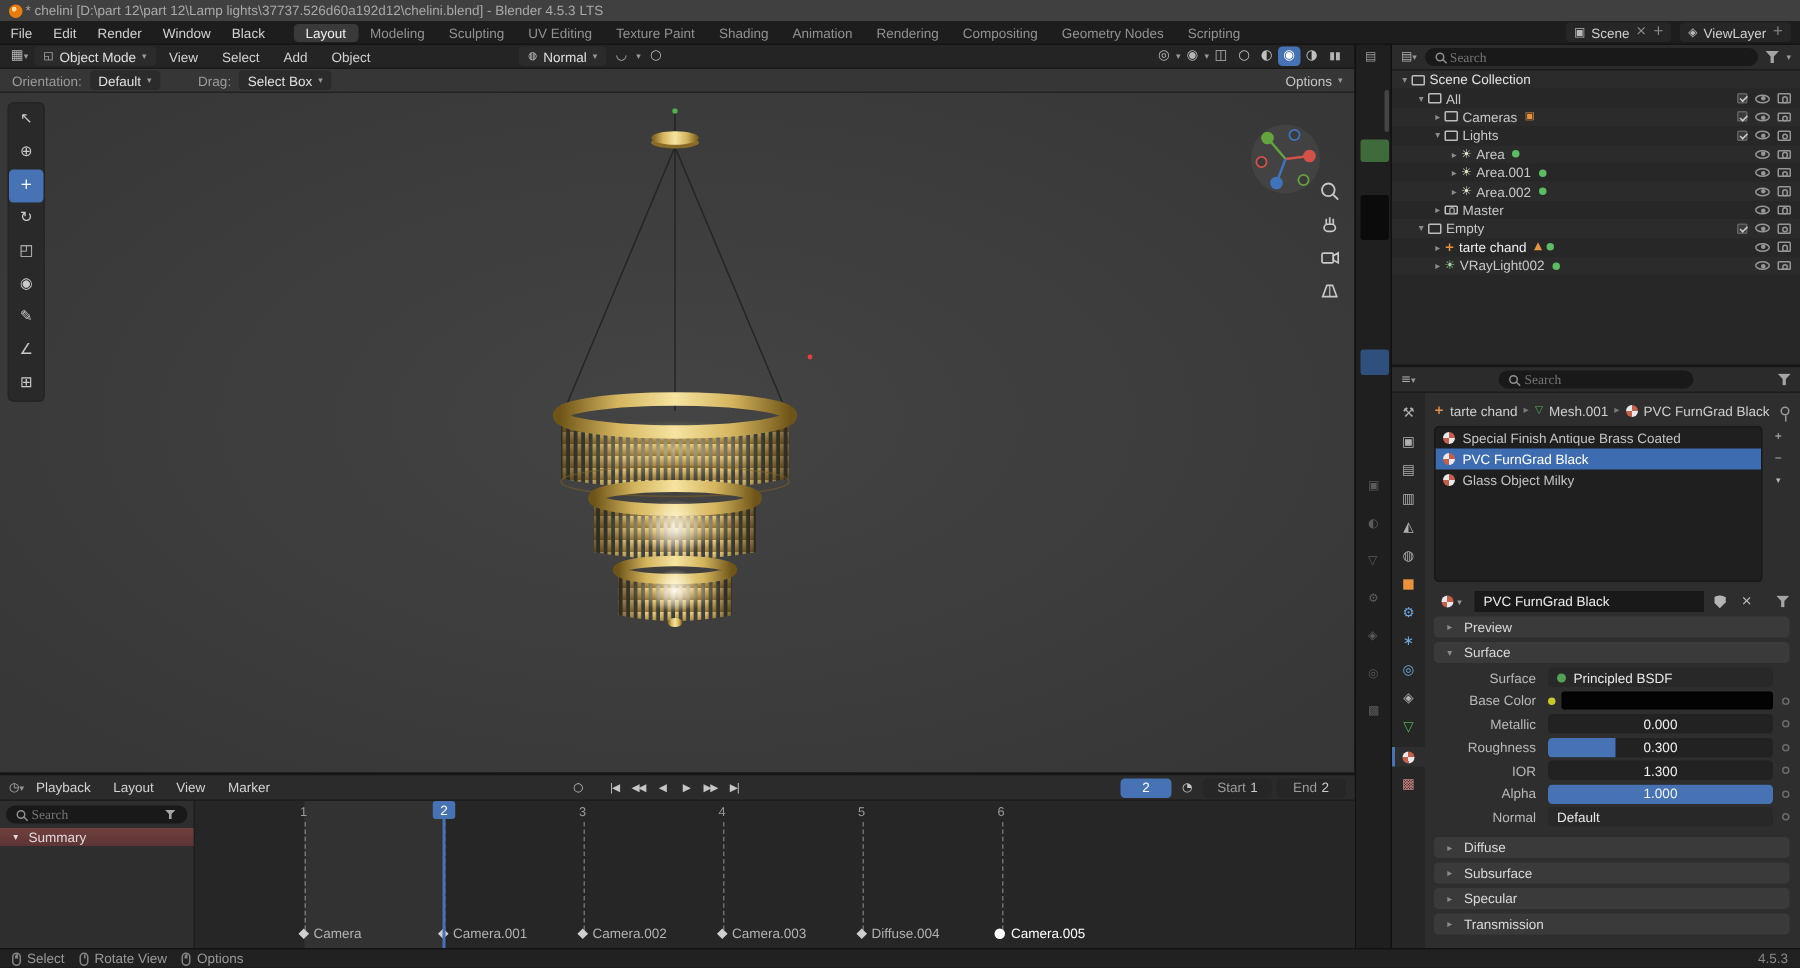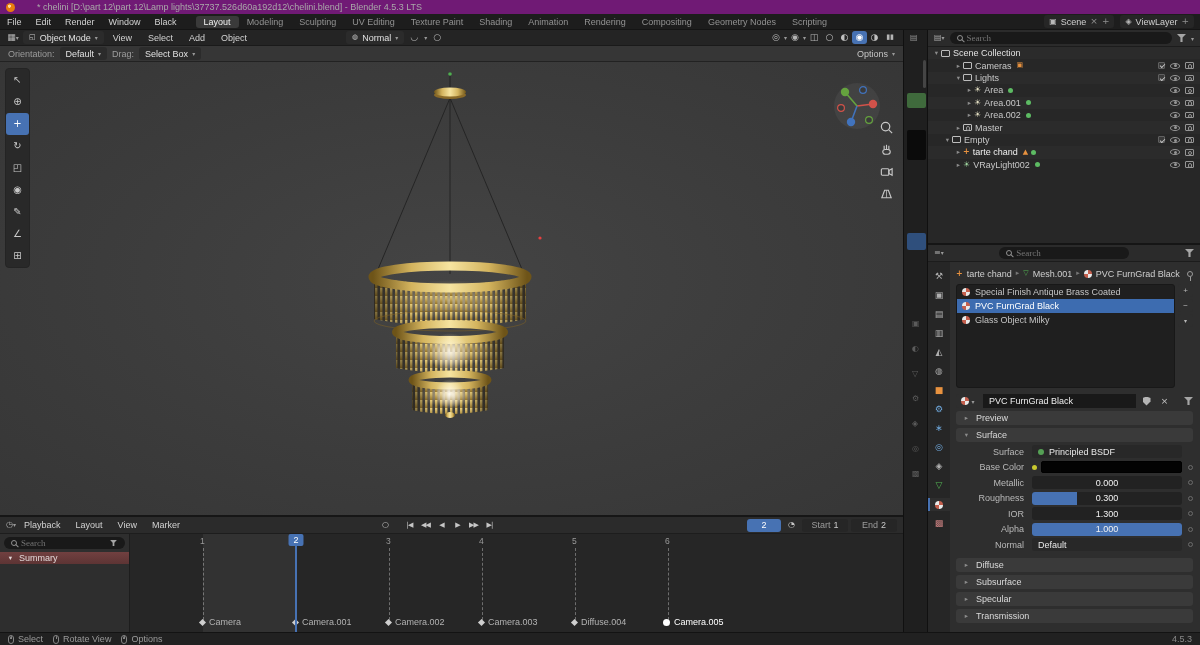--- a/index.html
+++ b/index.html
@@ -3,21 +3,21 @@
 <meta charset="utf-8">
 <style>
   *{box-sizing:border-box;margin:0;padding:0}
   html,body{width:1200px;height:645px;overflow:hidden}
   body{position:relative;background:#1d1d1d;font-family:"Liberation Sans",sans-serif;font-size:9px;color:#c5c5c5;-webkit-font-smoothing:antialiased}
   .abs{position:absolute}
   .flex{display:flex;align-items:center}
   .g{font-family:"DejaVu Sans",sans-serif;line-height:1}
   .car{font-size:6px;color:#999;font-family:"DejaVu Sans",sans-serif}
   
-  #titlebar{left:0;top:0;width:1200px;height:14px;background:#701a75;display:flex;align-items:center;gap:22px;padding-left:6px;color:#a9a9a9}
+  #titlebar{left:0;top:0;width:1200px;height:14px;background:#404040;display:flex;align-items:center;gap:2px;padding-left:6px;color:#a9a9a9}
   .blogo{width:9px;height:9px;border-radius:50%;background:radial-gradient(circle at 38% 35%,#ffd9a0 0 18%,#e87d0d 22% 100%)}
   #menubar{left:0;top:14px;width:1200px;height:16px;background:#1d1d1d;display:flex;align-items:center;border-bottom:1px solid #141414}
   .menu-item{padding:0 7px;color:#d2d2d2}
   .ws{padding:1px 8px;color:#929292;white-space:nowrap}
   .ws.active{background:#3a3a3a;color:#f0f0f0;border-radius:3px}
   .tbwidget{display:flex;align-items:center;gap:4px;background:#262626;border-radius:3px;height:13px;padding:0 5px;margin-right:6px;color:#cfcfcf}
   #vp-header{left:0;top:30px;width:903px;height:16px;background:#242424;display:flex;align-items:center;padding:0 5px;gap:2px;border-bottom:1px solid #1a1a1a}
   .dd{display:inline-flex;align-items:center;gap:4px;background:#2b2b2b;border-radius:3px;padding:0 6px;height:13px;color:#e0e0e0;white-space:nowrap}
   .hicon{width:16px;text-align:center;color:#b5b5b5;font-size:9px}
   .shade-btn{width:15px;height:13px;display:flex;align-items:center;justify-content:center;color:#c0c0c0;border-radius:3px}
@@ -192,21 +192,21 @@
     <span class="hicon g" style="font-size:7px">▮▮</span>
   </div>
 </div>
 
 <div id="tool-settings" class="abs">
   <span class="lbl">Orientation:</span>
   <span class="dd">
     <span>Default</span>
       <span class="car">▾</span>
   </span>
-  <span class="lbl" style="margin-left:0">Drag:</span>
+  <span class="lbl" style="margin-left:20px">Drag:</span>
   <span class="dd">
     <span>Select Box</span>
       <span class="car">▾</span>
   </span>
   <span style="margin-left:auto" class="flex">
     <span>Options</span>
       <span class="car" style="margin-left:4px">▾</span>
   </span>
 </div>
 
@@ -353,20 +353,30 @@
     </div>
     <span class="funnel"></span>
     <span class="car">▾</span>
   </div>
   <div>
     <div class="orow" style="padding-left:4px">
       <span class="arr">▾</span>
         <span class="coli"></span>
       <span class="olab" style="color:#e2e2e2">Scene Collection</span>
     </div>
+    <div class="orow" style="padding-left:15px">
+      <span class="arr">▾</span>
+        <span class="coli"></span>
+      <span class="olab">All</span>
+      <span class="tgl">
+          <span class="chk"></span>
+          <span class="eye"></span>
+          <span class="camt"></span>
+        </span>
+    </div>
     <div class="orow" style="padding-left:26px">
       <span class="arr">▸</span>
         <span class="coli"></span>
       <span class="olab">Cameras</span>
       <span class="g" style="color:#e8923f;font-size:7px;margin-left:5px">▣</span>
       <span class="tgl">
           <span class="chk"></span>
           <span class="eye"></span>
           <span class="camt"></span>
         </span>

